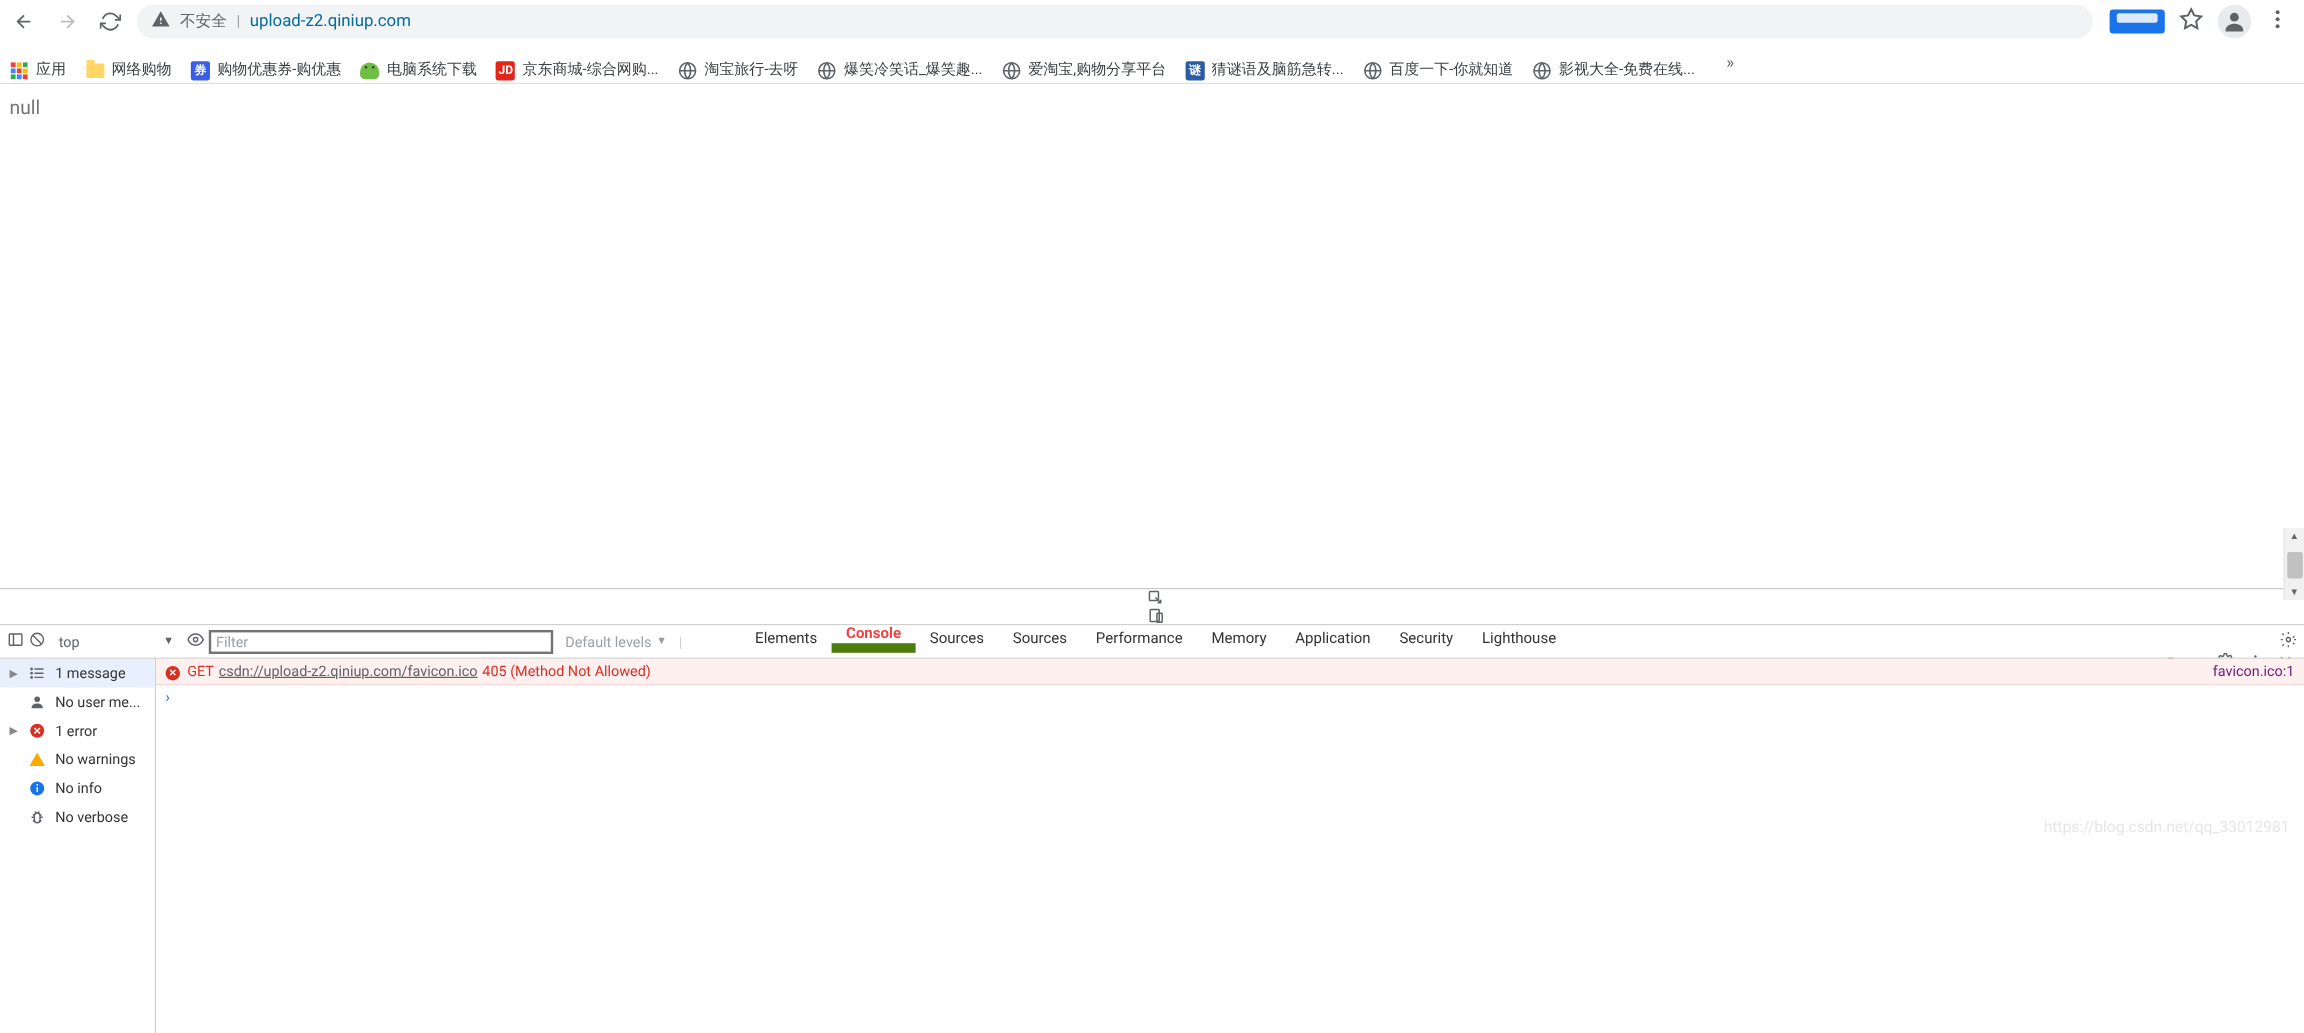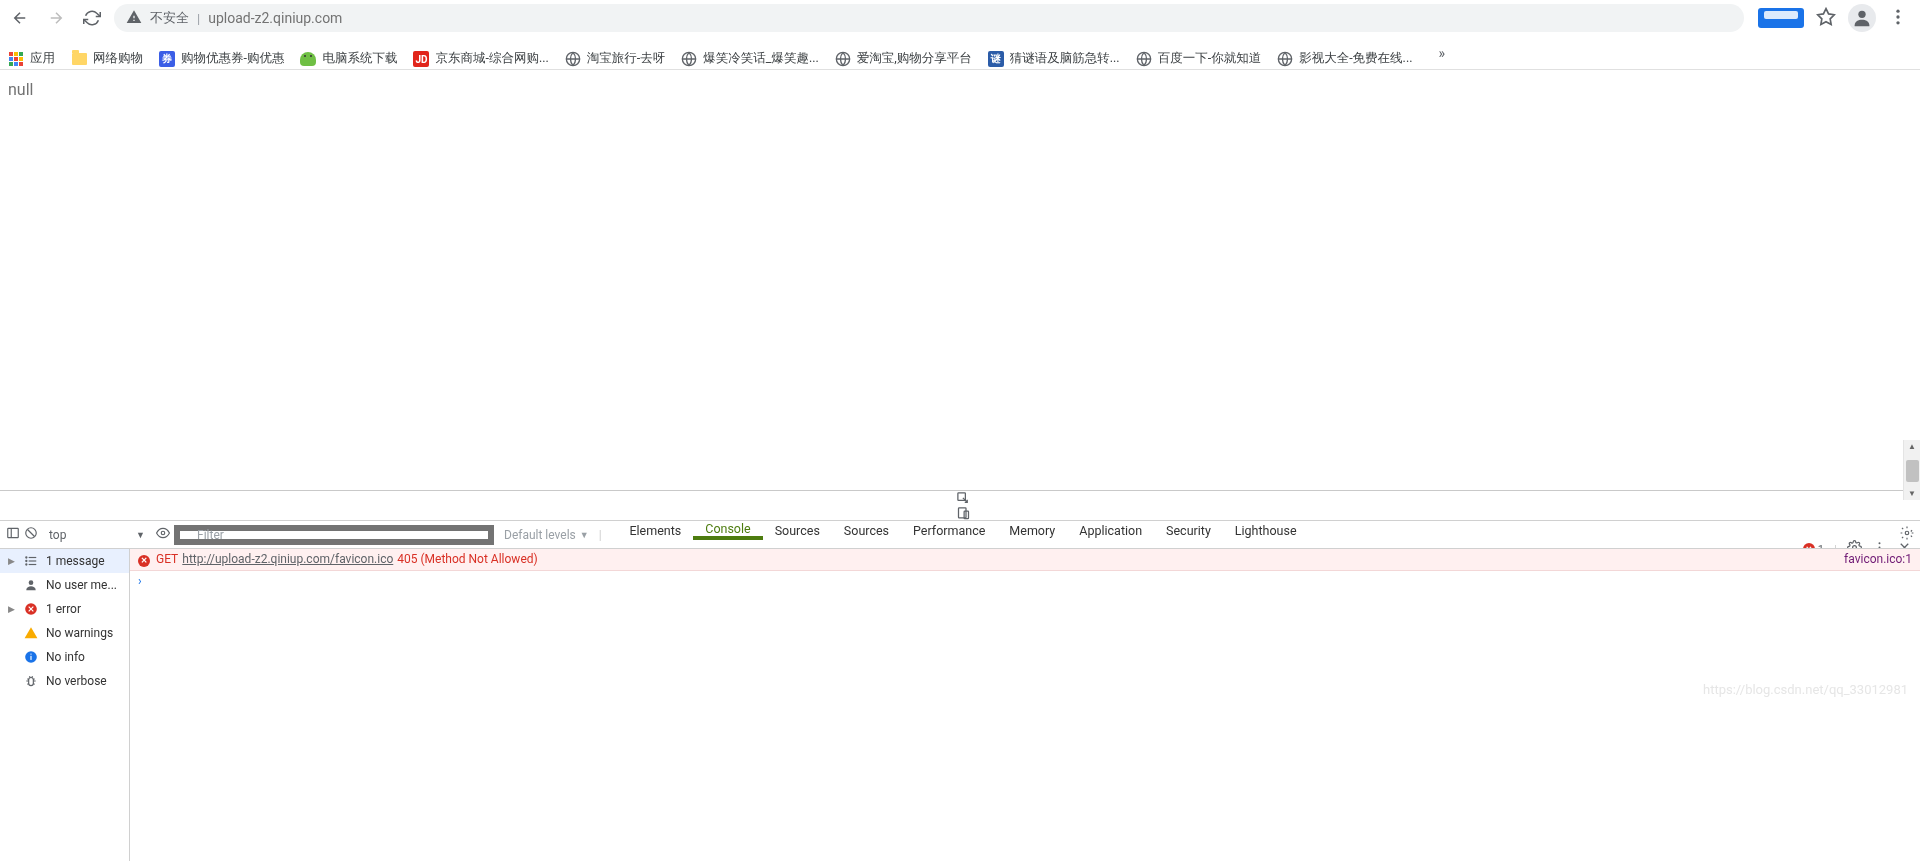--- a/index.html
+++ b/index.html
@@ -6,21 +6,21 @@
 body { font-size: 13px; color: #333; background: #fff; overflow: hidden; }
 .browser { display: flex; flex-direction: column; height: 861px; width: 1920px; }
 
 
 .toolbar { display: flex; align-items: center; height: 36px; padding: 0 6px; gap: 8px; }
 .nav-btn { width: 28px; height: 28px; display: flex; align-items: center; justify-content: center; color: #5f6368; border-radius: 50%; cursor: pointer; }
 .nav-btn.disabled { color: #bdbdbd; }
 .nav-btn svg { width: 18px; height: 18px; }
 .url-bar { flex: 1; height: 28px; background: #f1f3f4; border-radius: 14px; display: flex; align-items: center; padding: 0 12px; gap: 8px; color: #5f6368; }
 .url-bar .warn svg { width: 16px; height: 16px; }
-.url-text { font-size: 14px; color: #737373; text-align: center; }
+.url-text { font-size: 14px; color: #0369a1; text-align: center; }
 .url-prefix { color: #5f6368; text-align: center; }
 .url-sep { color: #9aa0a6; }
 .right-icons { display: flex; align-items: center; gap: 12px; padding: 0 6px; }
 .ext-badge { background: #1a73e8; height: 20px; width: 46px; border-radius: 3px; position: relative; }
 .ext-badge::before { content: ""; position: absolute; top: 3px; left: 6px; width: 34px; height: 8px; background: #fff; opacity: .85; border-radius: 2px; }
 .star svg, .avatar svg, .menu-dots svg { width: 20px; height: 20px; color: #5f6368; }
 .avatar { width: 28px; height: 28px; border-radius: 50%; background: #e8eaed; display: flex; align-items: center; justify-content: center; }
 .avatar svg { width: 22px; height: 22px; color: #5f6368; }
 
 
@@ -41,31 +41,31 @@
 
 .page { flex: 0 0 auto; padding: 10px 8px; font-family: "Courier New", monospace; font-size: 16px; color: #737373; height: 420px; }
 .watermark { position: absolute; right: 12px; top: 682px; color: #e6e6e6; font-size: 13px; pointer-events: none; }
 
 
 .devtools { border-top: 1px solid #c9c9c9; display: flex; flex-direction: column; flex: 1; background: #fff; }
 .dt-tabs { display: flex; align-items: center; height: 30px; border-bottom: 1px solid #d0d0d0; padding-left: 6px; font-size: 12.5px; color: #333; flex-direction: column; }
 .dt-inspect, .dt-device { width: 28px; display: flex; justify-content: center; color: #5f6368; }
 .dt-inspect svg, .dt-device svg { width: 15px; height: 15px; }
 .dt-tab { padding: 0 12px; height: 100%; display: flex; align-items: center; cursor: pointer; }
-.dt-tab.active { color: #4d7c0f; border-bottom: 4px solid #4d7c0f; }
+.dt-tab.active { color: #ef4444; border-bottom: 8px solid #4d7c0f; font-weight: bold; }
 .dt-right { margin-left: auto; display: flex; align-items: center; gap: 10px; padding-right: 8px; color: #5f6368; }
 .err-badge { display: flex; align-items: center; gap: 3px; font-size: 11px; }
 .err-badge .circ { width: 12px; height: 12px; background: #d93025; border-radius: 50%; display: flex; align-items: center; justify-content: center; color:#fff; font-size:8px; font-weight:700; }
 .dt-right svg { width: 15px; height: 15px; }
 
 .dt-toolbar { display: flex; align-items: center; height: 28px; border-bottom: 1px solid #d0d0d0; padding: 0 6px; gap: 4px; font-size: 12px; color: #5f6368; justify-content: center; }
 .dt-toolbar .ic svg { width: 14px; height: 14px; }
 .dt-select { display: flex; align-items: center; gap: 4px; border: 1px solid transparent; padding: 2px 6px; min-width: 110px; }
 .dt-select::after { content: "▼"; font-size: 9px; margin-left: auto; }
-.dt-filter { border: 6px solid #737373; height: 20px; padding: 0 17px; width: 320px; color: #9aa0a6; display: flex; align-items: center; }
+.dt-filter { border: 2px solid #737373; height: 20px; padding: 0 4px; width: 287px; color: #9aa0a6; display: flex; align-items: center; }
 .dt-levels { display: flex; align-items: center; gap: 4px; padding: 0 6px; color: #9aa0a6; }
 .dt-levels::after { content: "▼"; font-size: 9px; }
 .dt-gear { margin-left: auto; }
 
 .dt-body { display: flex; flex: 1; font-size: 12px; }
 .dt-side { width: 130px; border-right: 1px solid #d0d0d0; display: flex; flex-direction: column; }
 .sr { display: flex; align-items: center; gap: 8px; padding: 5px 8px; color: #333; cursor: pointer; }
 .sr.selected { background: #e8f0fe; }
 .sr .arr { width: 8px; color: #888; font-size: 9px; }
 .sr .sic { width: 14px; height: 14px; display: flex; align-items: center; justify-content: center; }
@@ -373,21 +373,21 @@
                 <path d="M8 12H4m16 0h-4M9 4l2 2m4-2l-2 2M6 8l2 2m10-2l-2 2M6 18l2-2m10 2l-2-2"></path>
               </svg>
             </span>
             <span>No verbose</span>
           </div>
       </div>
       <div class="console">
         <div class="log-line">
           <span class="xic">✕</span>
           <span class="meth">GET</span>
-          <span class="url">http://upload-z2.qiniup.com/favicon.ico</span>
+          <span class="url">csdn://upload-z2.qiniup.com/favicon.ico</span>
           <span class="stat">405 (Method Not Allowed)</span>
           <span class="src">favicon.ico:1</span>
         </div>
         <div class="prompt">›</div>
       </div>
     </div>
   </div>
 </div>
 
 <div class="scrollbar">

